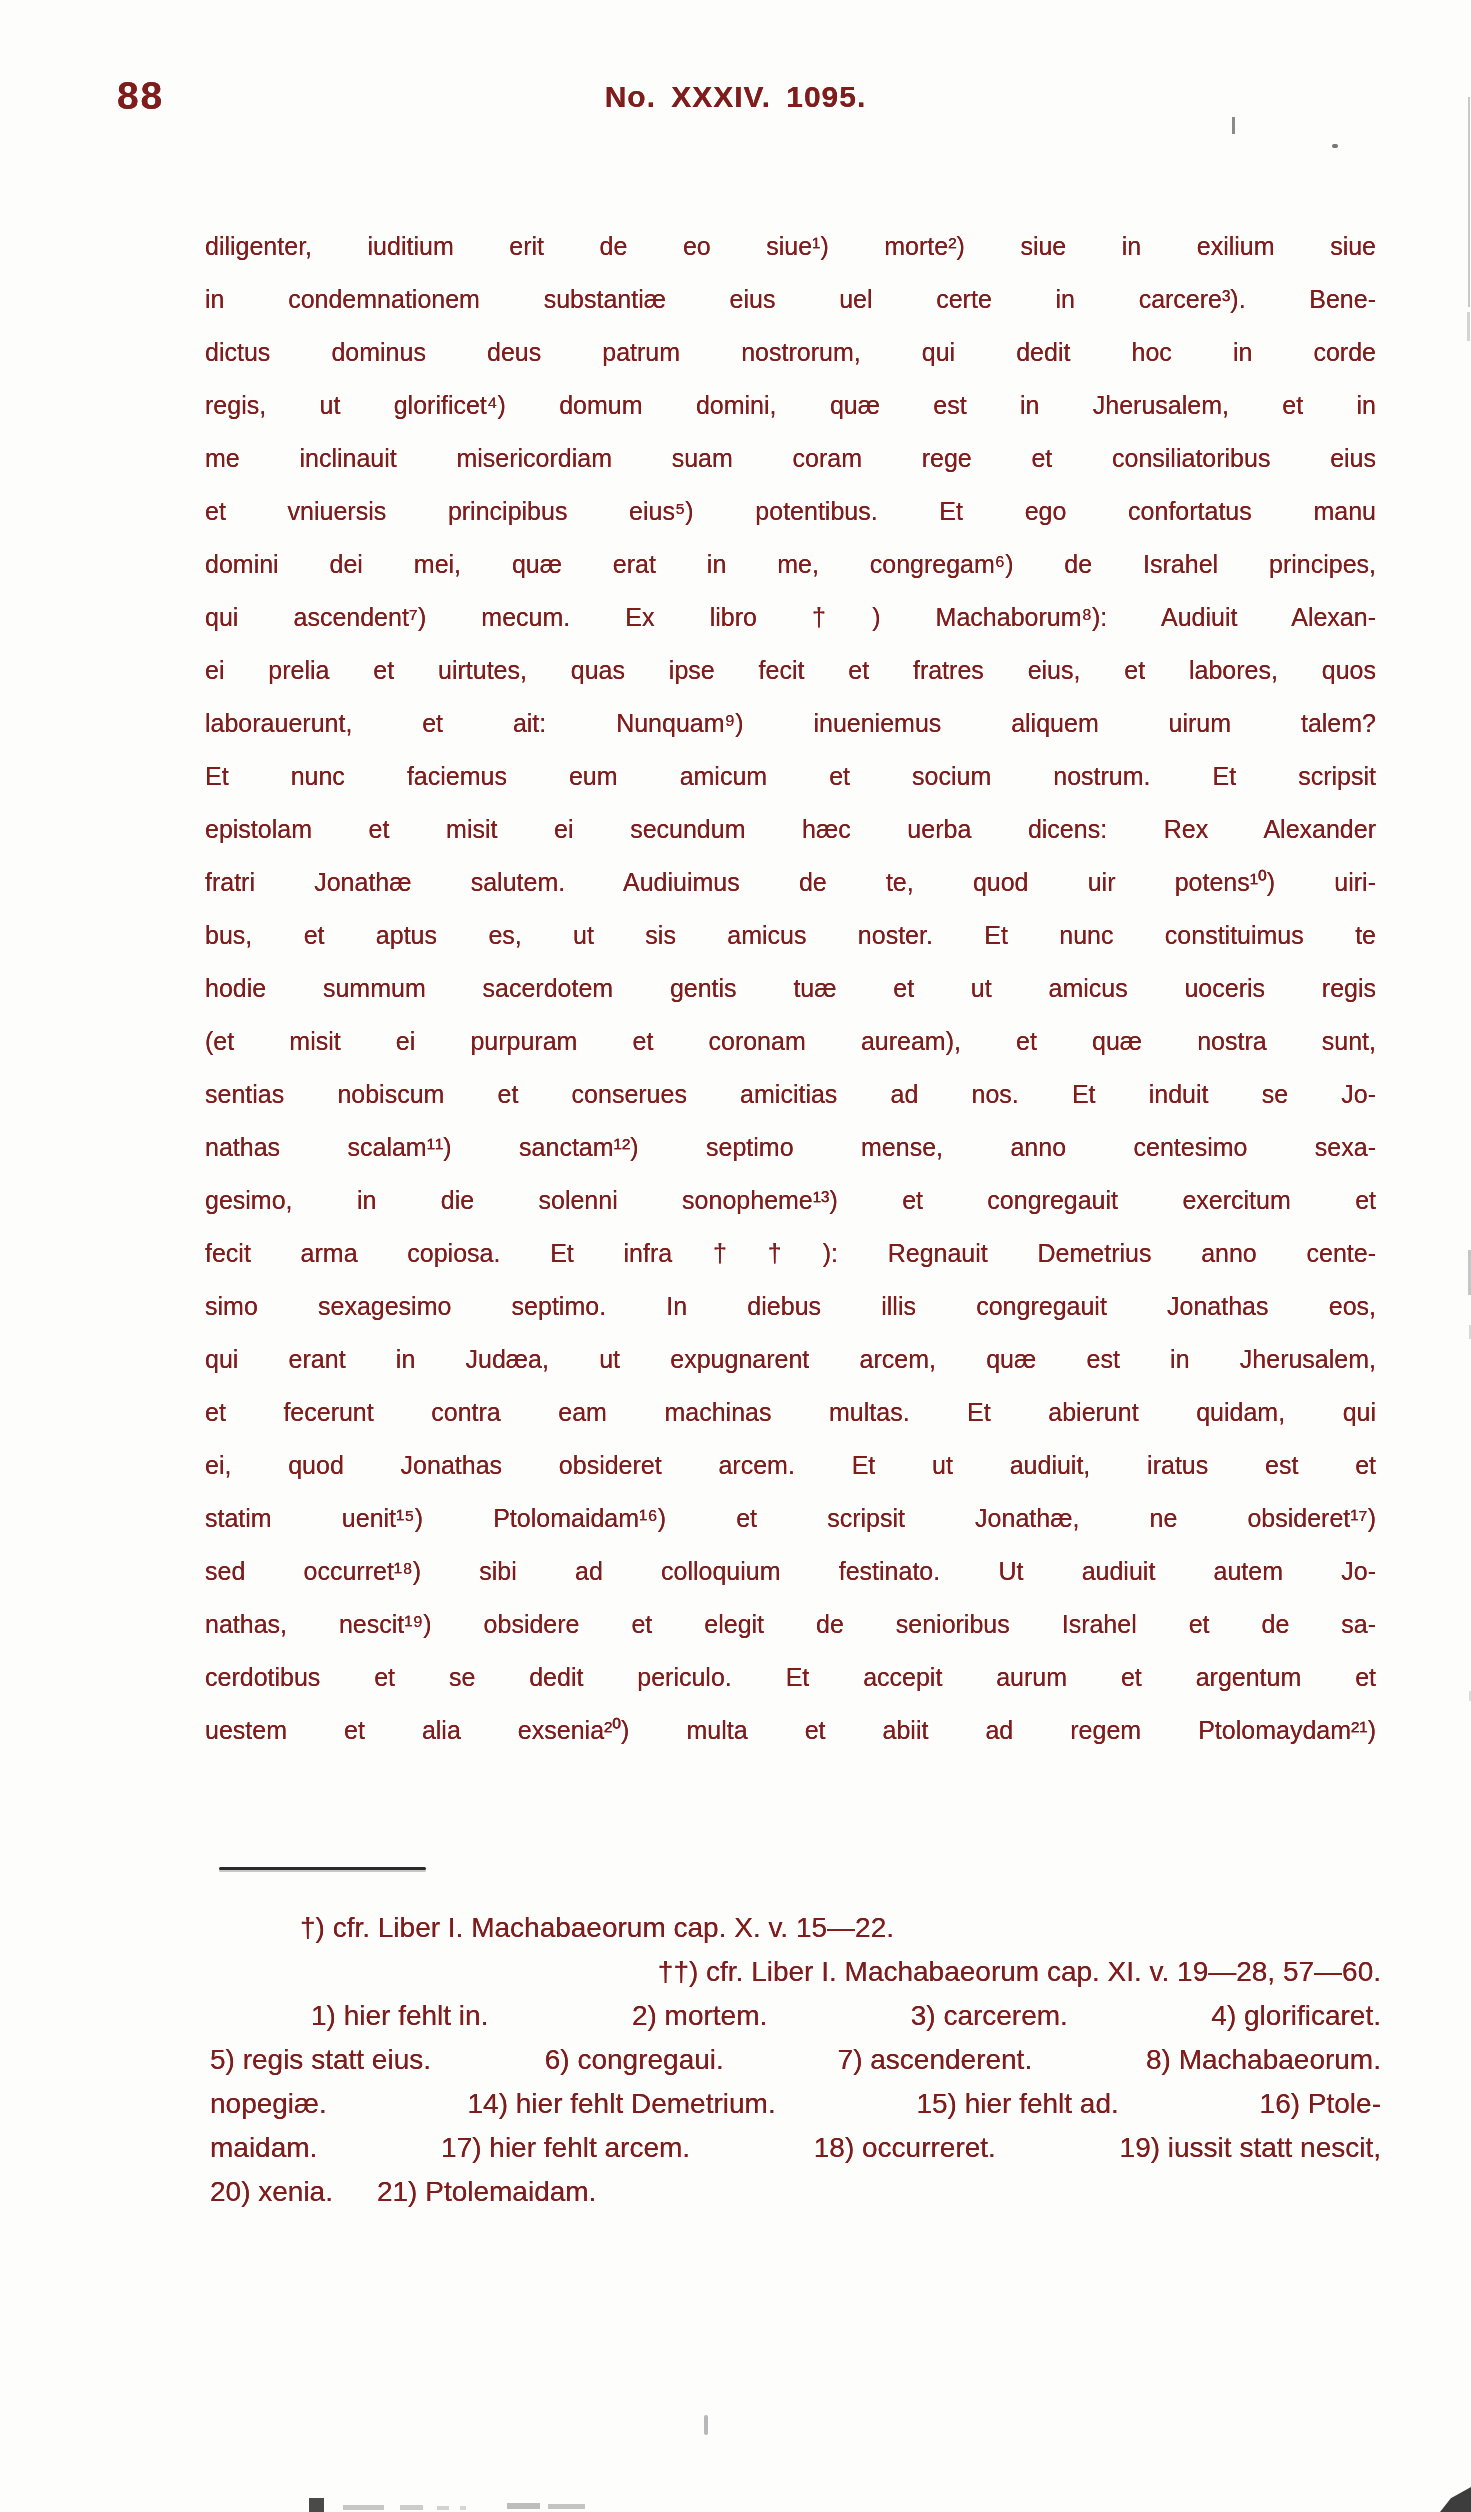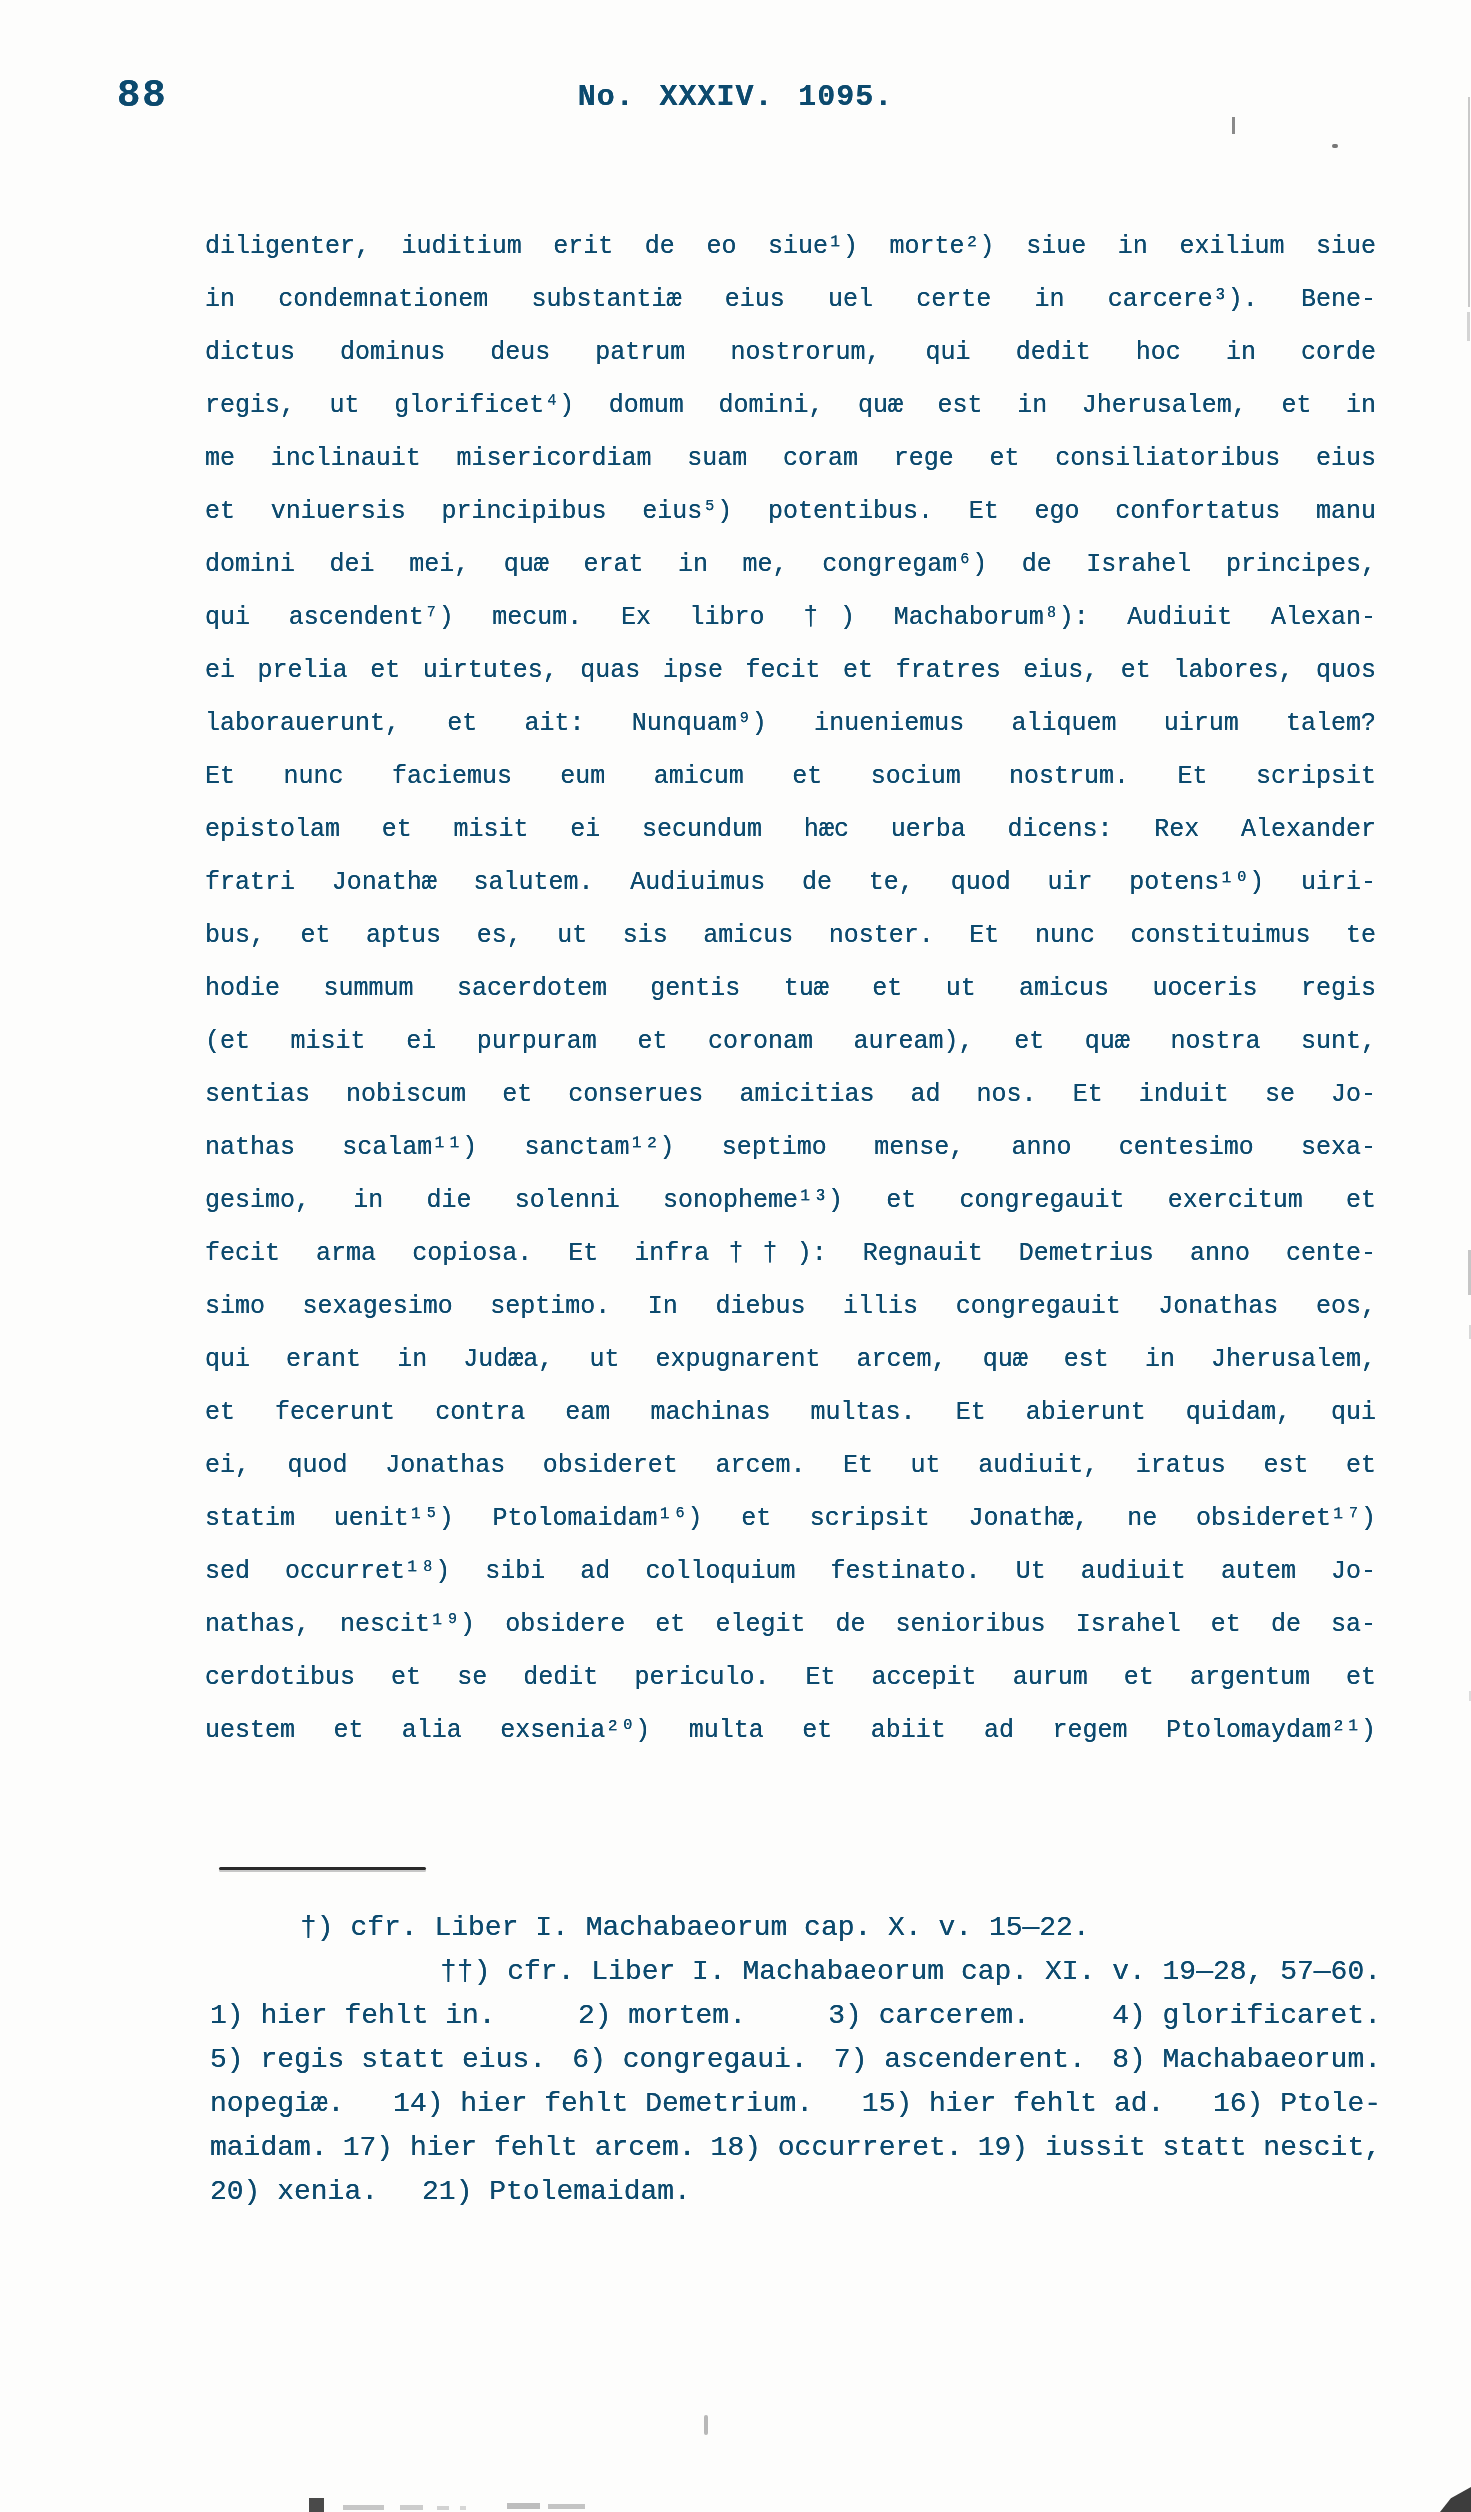--- a/index.html
+++ b/index.html
@@ -1,21 +1,21 @@
 <!DOCTYPE html>
 <html><head>
 <meta charset="utf-8">
 <style>
   html,body{margin:0;padding:0;}
   .page{
     position:relative;
     width:1471px;height:2512px;
     background:#fdfdfc;
-    font-family:Liberation Mono, monospace;
-    color:#0c4a6e;
+    font-family:Liberation Sans, sans-serif;
+    color:#7f1d1d;
     overflow:hidden;
   }
   .page-number{
     position:absolute;left:117px;top:74px;
     font-size:39px;font-weight:700;letter-spacing:1.9px;
     text-shadow:0 0 0.6px currentColor;
   }
   .header-title{
     position:absolute;left:0;top:80px;width:1471px;
     text-align:center;font-size:30px;font-weight:700;
@@ -39,21 +39,21 @@
   }
   .footnotes{
     position:absolute;left:210px;top:1906px;width:1171px;
     font-size:28px;
     text-shadow:0 0 0.5px currentColor;
   }
   .fn-row{height:44px;line-height:44px;white-space:nowrap;}
   .fn-ref1{padding-left:90px;}
   .fn-ref2{padding-left:78px;text-align:right;}
   .fn-justify{display:flex;justify-content:space-between;}
-  .fn-indent{}
+  .fn-indent{margin-left:101px;}
   .fn-left{display:flex;gap:44px;justify-content:flex-start;}
   .fn-row span{display:inline-block;}
   
   .artifact{position:absolute;background:#999;}
   .a-tick-top{left:1232px;top:117px;width:2.9px;height:16.6px;background:#8a8a8a;}
   .a-dot-top{left:1332px;top:144px;width:5.8px;height:3.9px;background:#777;border-radius:1.9px;}
   .a-edge1{left:1468px;top:97px;width:1.9px;height:210px;background:#c9c9c9;}
   .a-edge2{left:1467px;top:312px;width:2.9px;height:29px;background:#d4d4d4;}
   .a-edge3{left:1468px;top:1250px;width:2.9px;height:45px;background:#c6c6c6;}
   .a-edge4{left:1469px;top:1325px;width:1.9px;height:13.6px;background:#d8d8d8;}

